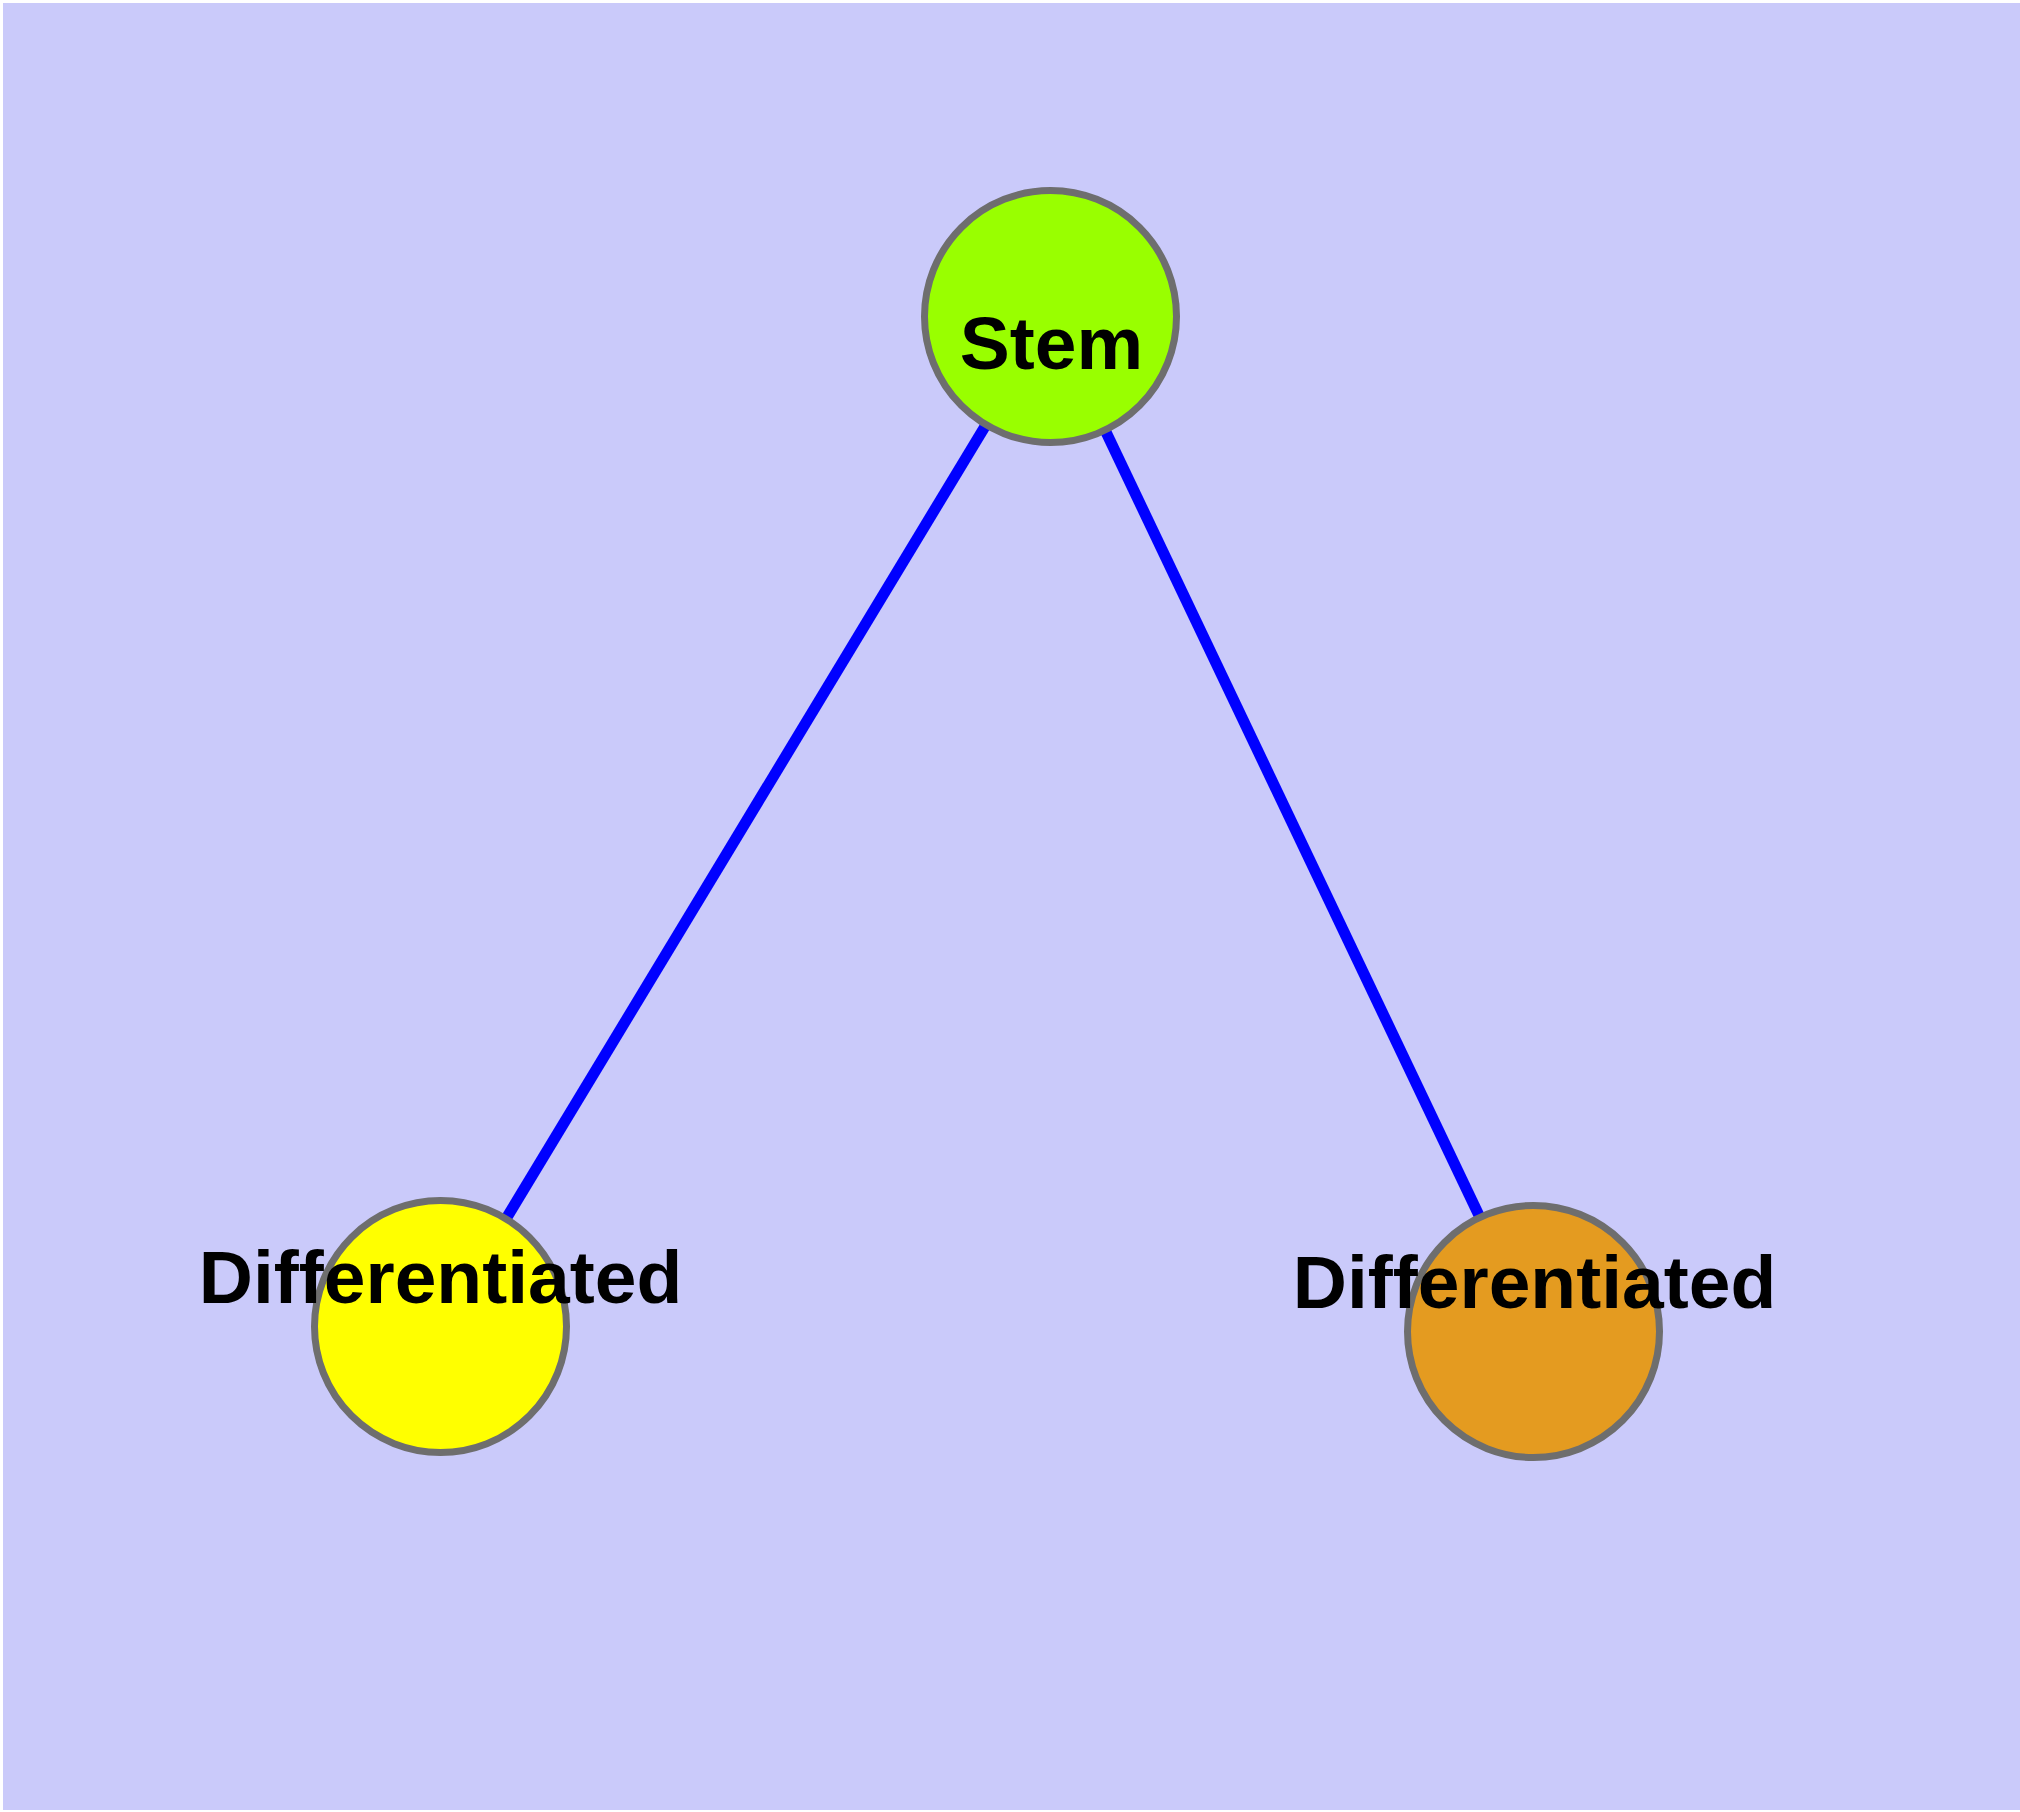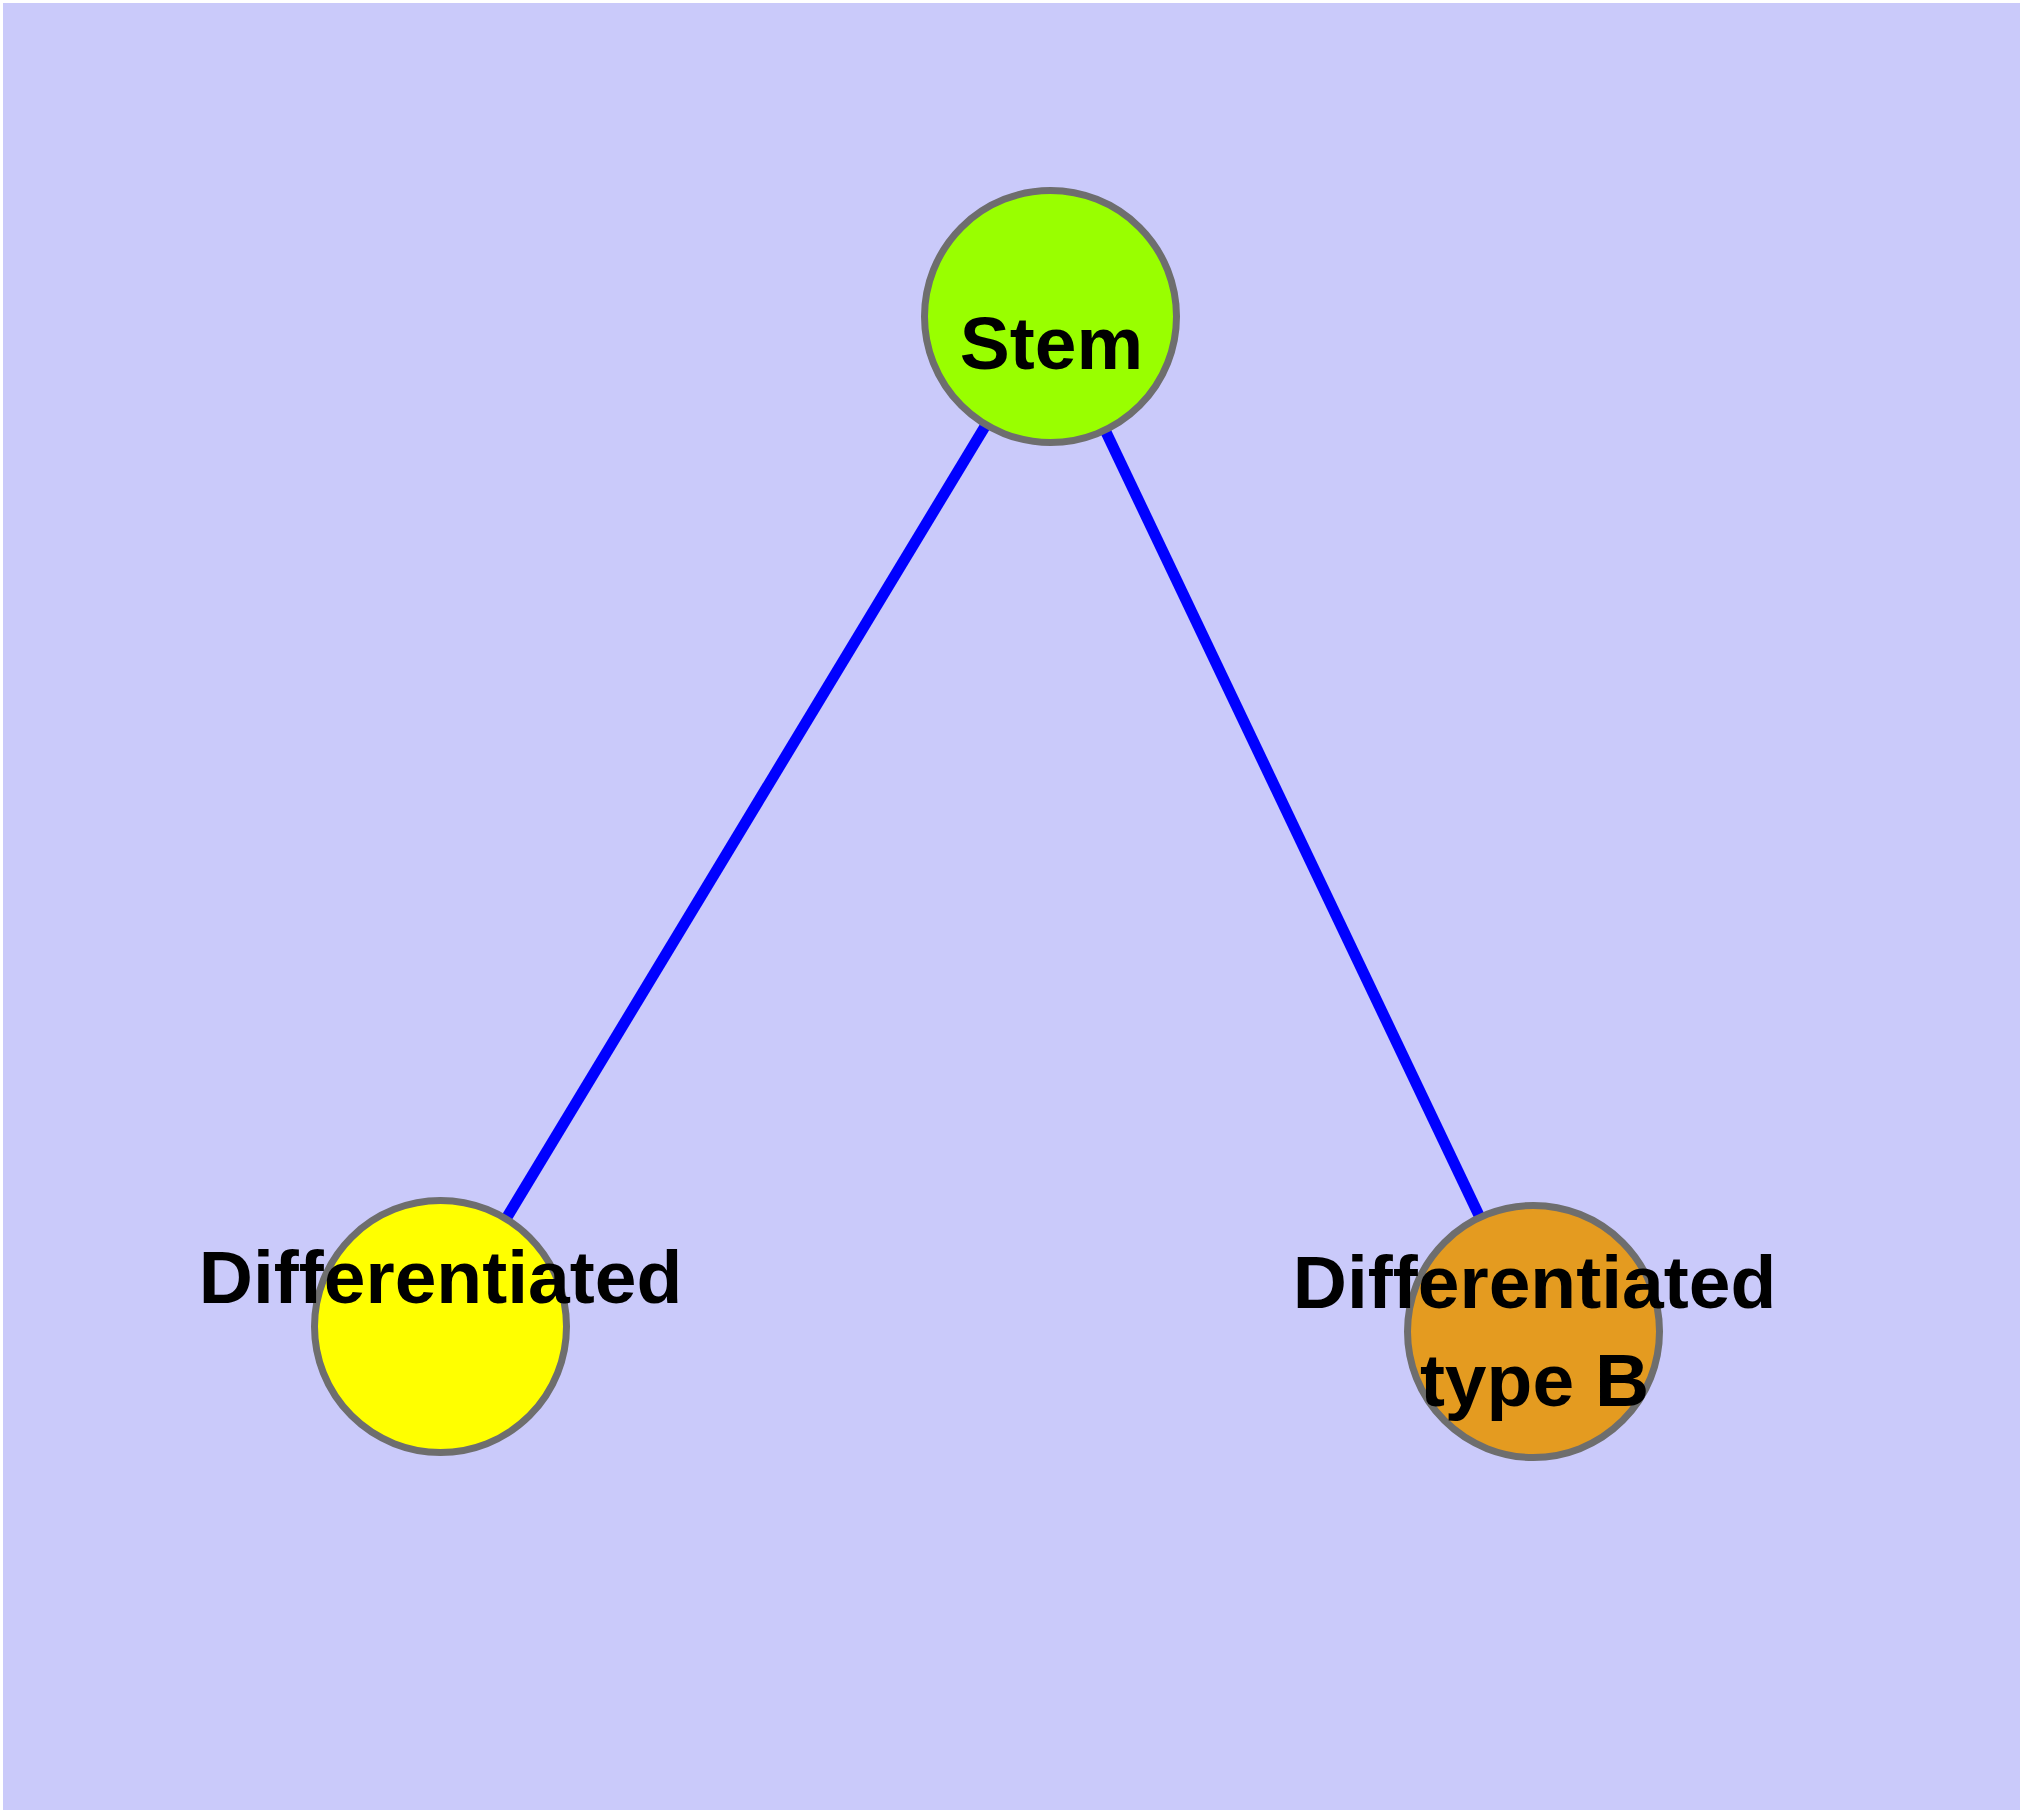--- a/index.html
+++ b/index.html
@@ -69,16 +69,15 @@
   <div class="label label-stem" style="color: rgb(0, 0, 0);">
     <span class="line">Stem</span>
   </div>
 
   <div class="label label-a" style="color: rgb(0, 0, 0);">
     <span class="line">Differentiated</span>
   </div>
 
   <div class="label label-b" style="color: rgb(0, 0, 0);">
     <span class="line">Differentiated</span>
-    <span class="line">type B</span>
   </div>
 </div>
 
 
 </body></html>

